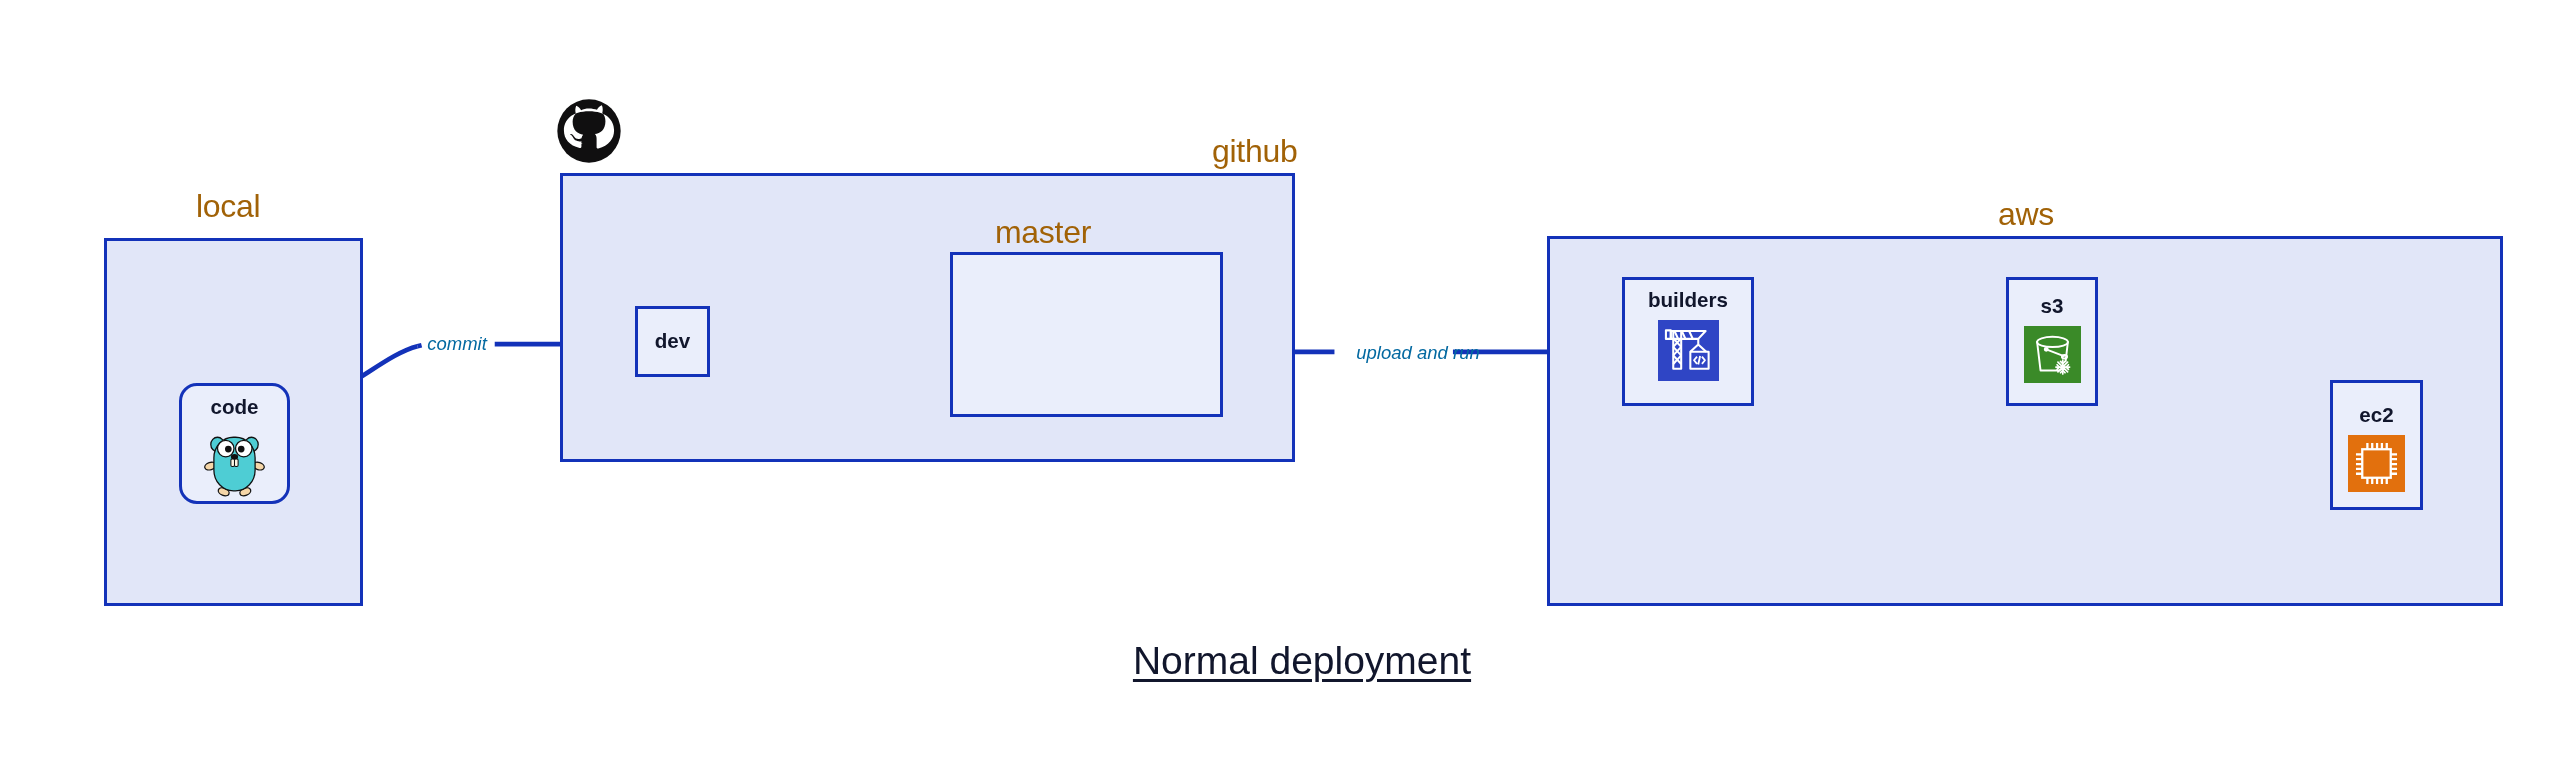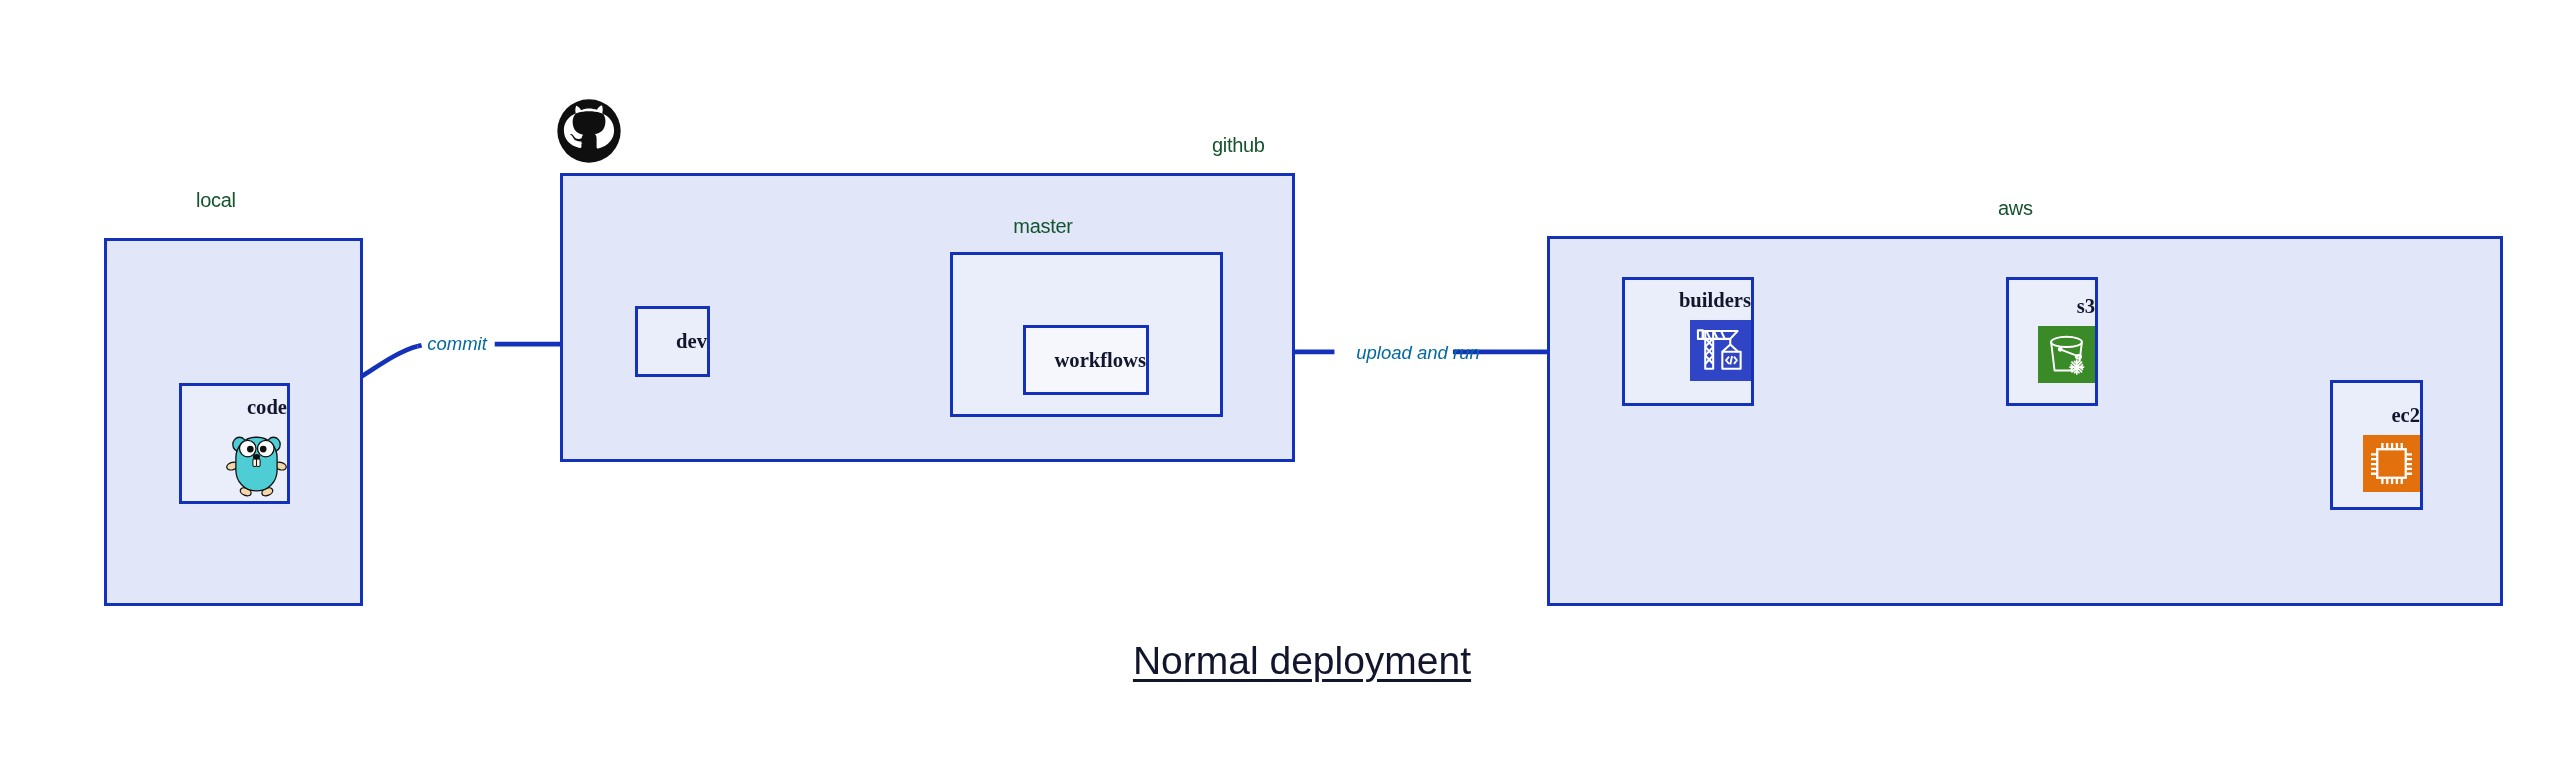--- a/index.html
+++ b/index.html
@@ -26,22 +26,22 @@
 
   
   .zone {
     position: absolute;
     box-sizing: border-box;
     background: #e1e6f8;
     border: 3.6px solid #1332b9;
   }
   .zone-label {
     position: absolute;
-    color: #14532d;
-    font-size: 20px;
+    color: #a16207;
+    font-size: 32px;
     font-weight: 400;
     letter-spacing: -0.3px;
     white-space: nowrap;
     line-height: 1;
   }
 
   .subzone {
     position: absolute;
     box-sizing: border-box;
     background: #eaeefb;
@@ -49,22 +49,21 @@
   }
 
   
   .node {
     position: absolute;
     box-sizing: border-box;
     background: #eaeefb;
     border: 3.6px solid #1332b9;
     display: flex;
     flex-direction: column;
-    align-items: flex-end;
-    font-family: Liberation Serif, serif;
+    align-items: center;
   }
   .node.on-light {
     background: #f6f7fd;
   }
   .node-title {
     color: #11162c;
     font-size: 20.6px;
     font-weight: 700;
     line-height: 1;
     white-space: nowrap;
@@ -152,21 +151,21 @@
 
   <div class="edge-label" style="left:457px; top:344px;">commit</div>
   <div class="edge-label" style="left:868px; top:352px;">merge trigger</div>
   <div class="edge-label" style="left:1394px; top:353px;margin-left:24px;">upload and run</div>
   <div class="edge-label" style="left:1868px; top:344px;">upload binaries</div>
   <div class="edge-label" style="left:2203px; top:354px;">pull binaries</div>
 
   <div class="zone-label" style="left:196px; top:190px;">local</div>
   <div class="zone" style="left:104px; top:238px; width:259px; height:368px;">
   </div>
-  <div class="node" style="left:179px; top:383px; width:111px; height:121px; padding-top:11.3px;">
+  <div class="node" style="left:179px; top:383px; width:111px; height:121px; padding-top:11.3px;border-radius:18px;">
     <div class="node-title">code</div>
 
     <svg class="node-icon" width="61" height="68" viewBox="0 0 118 132" style="margin-top:11.3px;">
 
       <ellipse cx="26" cy="30" rx="13" ry="14" fill="#4ecdd4" stroke="#111" stroke-width="2.5"></ellipse>
       <ellipse cx="92" cy="30" rx="13" ry="14" fill="#4ecdd4" stroke="#111" stroke-width="2.5"></ellipse>
 
       <ellipse cx="12" cy="72" rx="11" ry="7" fill="#f5d6a8" stroke="#111" stroke-width="2.5" transform="rotate(-18 12 72)"></ellipse>
       <ellipse cx="106" cy="72" rx="11" ry="7" fill="#f5d6a8" stroke="#111" stroke-width="2.5" transform="rotate(18 106 72)"></ellipse>
 
@@ -198,23 +197,20 @@
   </div>
 
   <div class="zone-label" style="left:1043px; top:216px; transform:translateX(-50%);">master</div>
   <div class="subzone" style="left:950px; top:252px; width:273px; height:165px;">
   </div>
 
   <div class="node" style="left:635px; top:306px; width:75px; height:71px; justify-content:center;">
     <div class="node-title">dev</div>
   </div>
 
-  <div class="node on-light" style="left:1023px; top:325px; width:126px; height:70px; justify-content:center;">
-    <div class="node-title">workflows</div>
-  </div>
 
   <div class="zone-label" style="left:1998px; top:198px;">aws</div>
   <div class="zone" style="left:1547px; top:236px; width:956px; height:370px;">
   </div>
 
   <div class="node" style="left:1622px; top:277px; width:132px; height:129px; padding-top:10.3px;">
     <div class="node-title">builders</div>
     <svg class="node-icon" width="61" height="61" viewBox="0 0 100 100" style="margin-top:9.3px;">
       <rect x="0" y="0" width="100" height="100" fill="#2f45c5"></rect>
       <g fill="none" stroke="#ffffff" stroke-width="3.4" stroke-linejoin="round">

